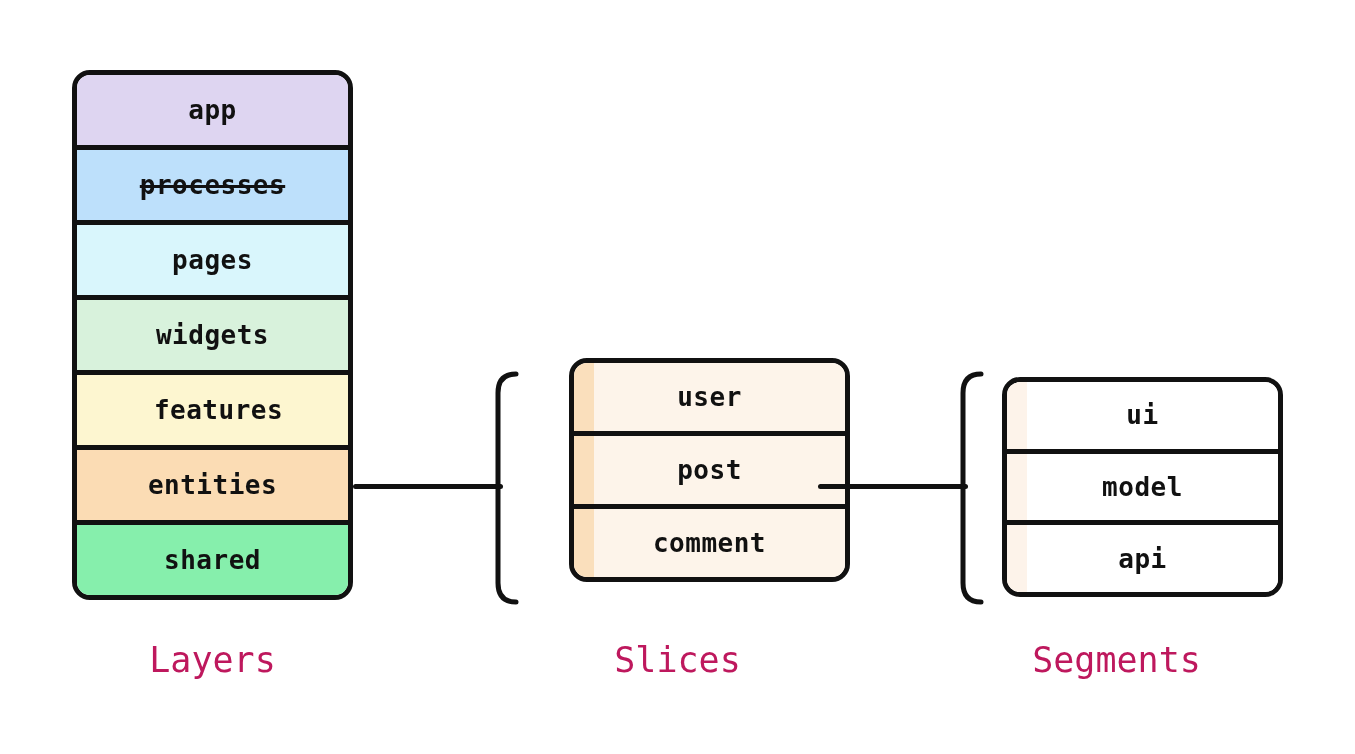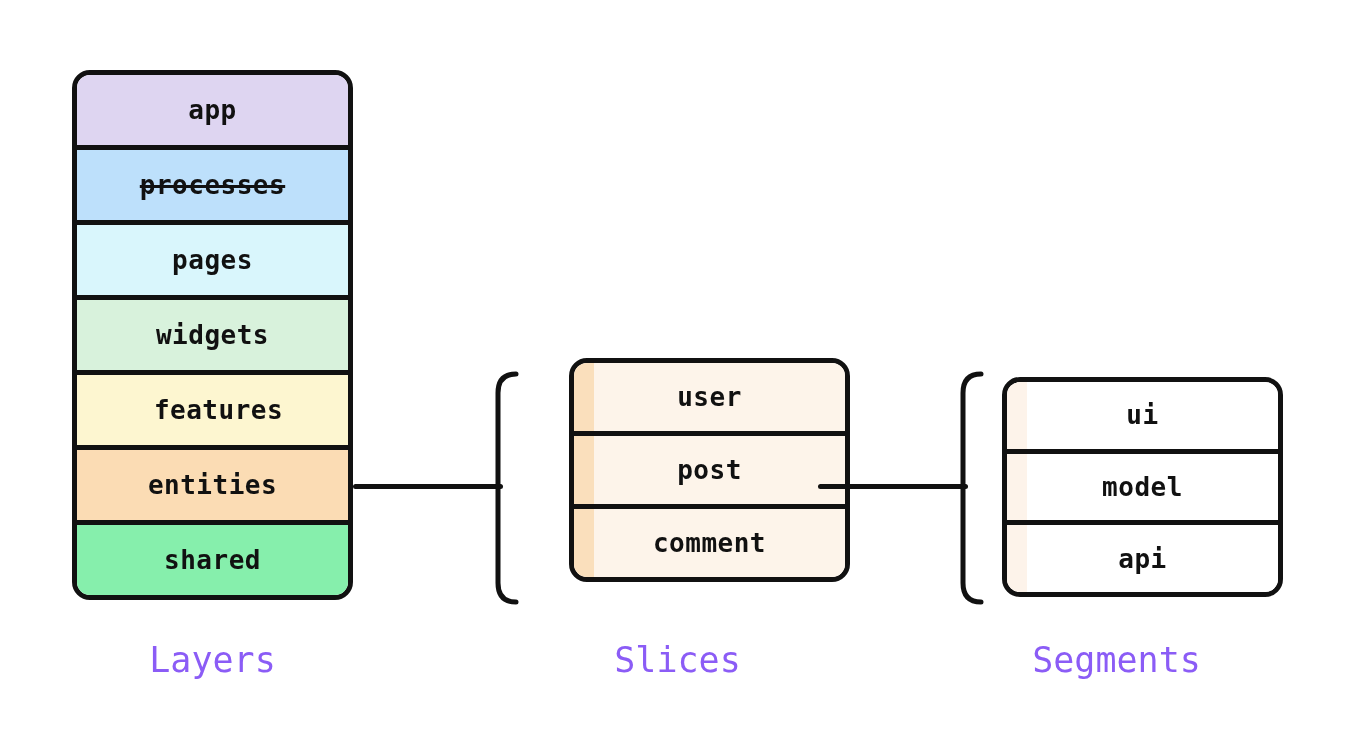--- a/index.html
+++ b/index.html
@@ -16,21 +16,21 @@
   .stack-layers{left:72px;top:70px;width:281px;height:530px;}
   .stack-slices{left:537px;top:358px;width:281px;height:224px;margin-left:32px;}
   .stack-segments{left:1002px;top:377px;width:281px;height:220px;}
   .row{flex:1;display:flex;align-items:center;justify-content:center;}
   .row + .row{border-top:5px solid #111111;}
   .striped .row{background:linear-gradient(90deg,var(--stripe) 0 20px,var(--fill) 20px);}
   .lbl{font-weight:bold;font-size:26px;letter-spacing:0.5px;}
   .strike{text-decoration:line-through;text-decoration-thickness:2.5px;}
   .caption{
     position:absolute;top:640px;text-align:center;font-size:35px;
-    font-weight:normal;color:#8b5cf6;
+    font-weight:normal;color:#be185d;
   }
   .cap-layers{left:72px;width:281px;}
   .cap-slices{left:537px;width:281px;}
   .cap-segments{left:976px;width:281px;}
   .connector{position:absolute;top:484px;height:5px;background:#111111;border-radius:3px;}
   .conn-1{left:353px;width:150px;}
   .conn-2{left:818px;width:150px;}
   .bracket{position:absolute;}
   .bracket-1{left:494px;top:371px;}
   .bracket-2{left:959px;top:371px;}

